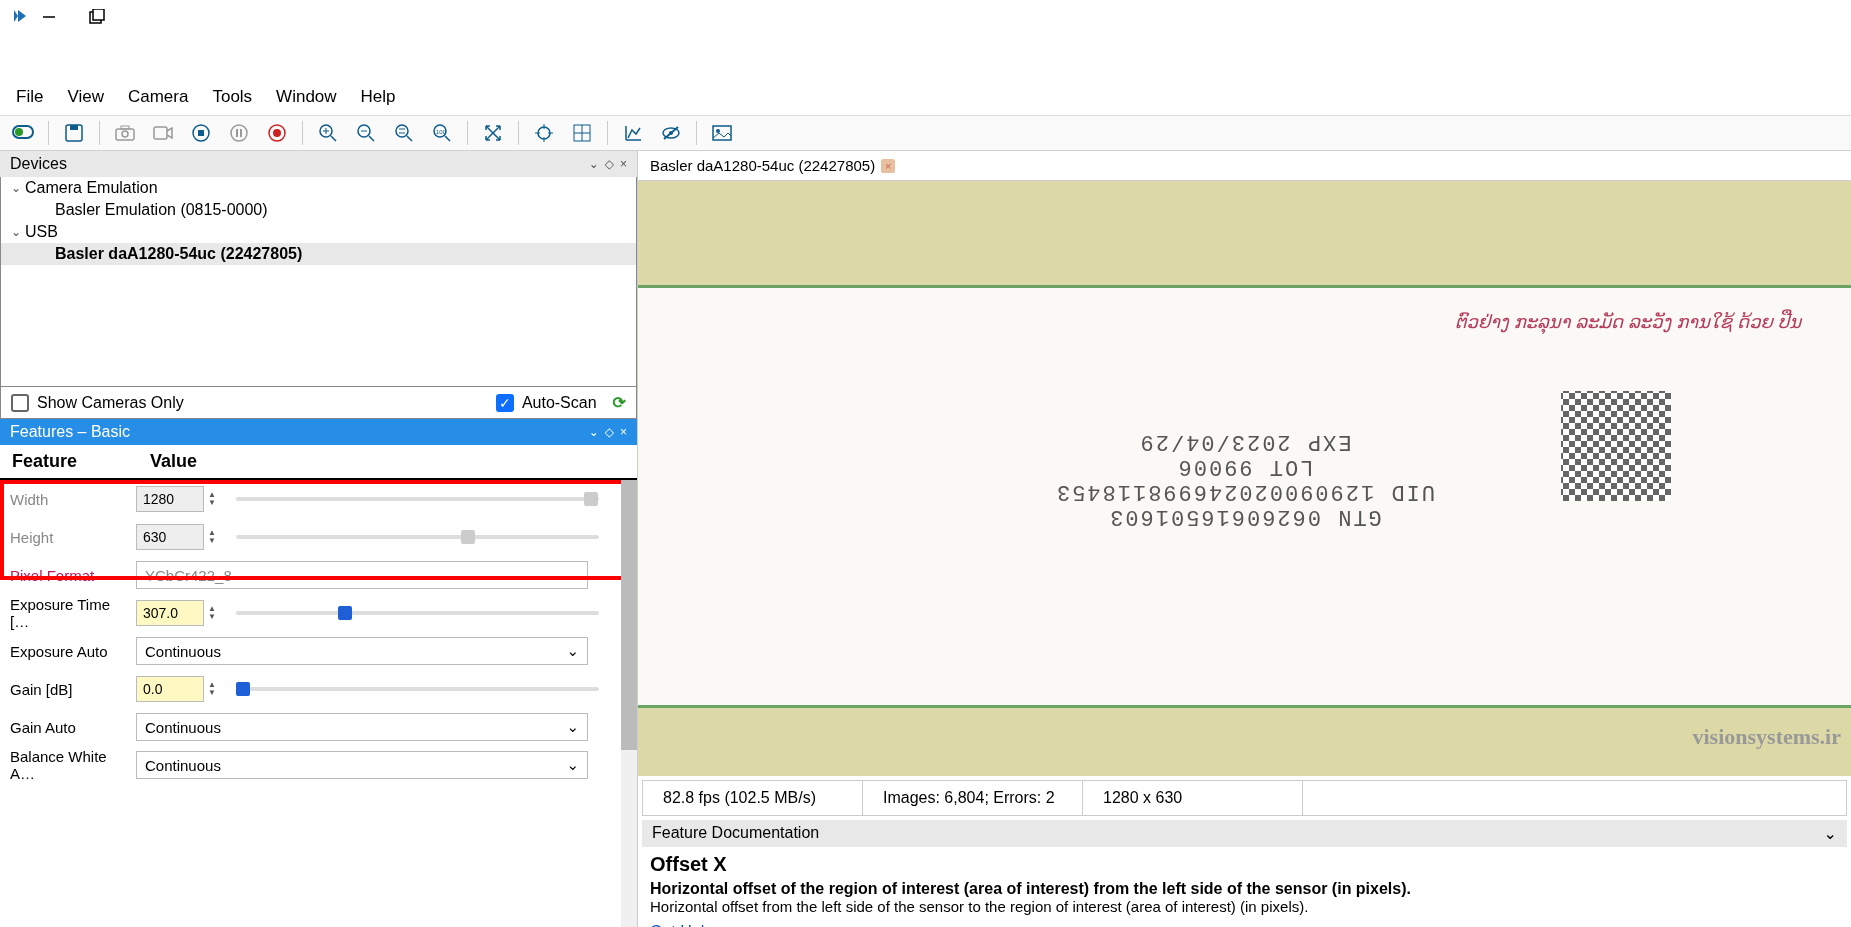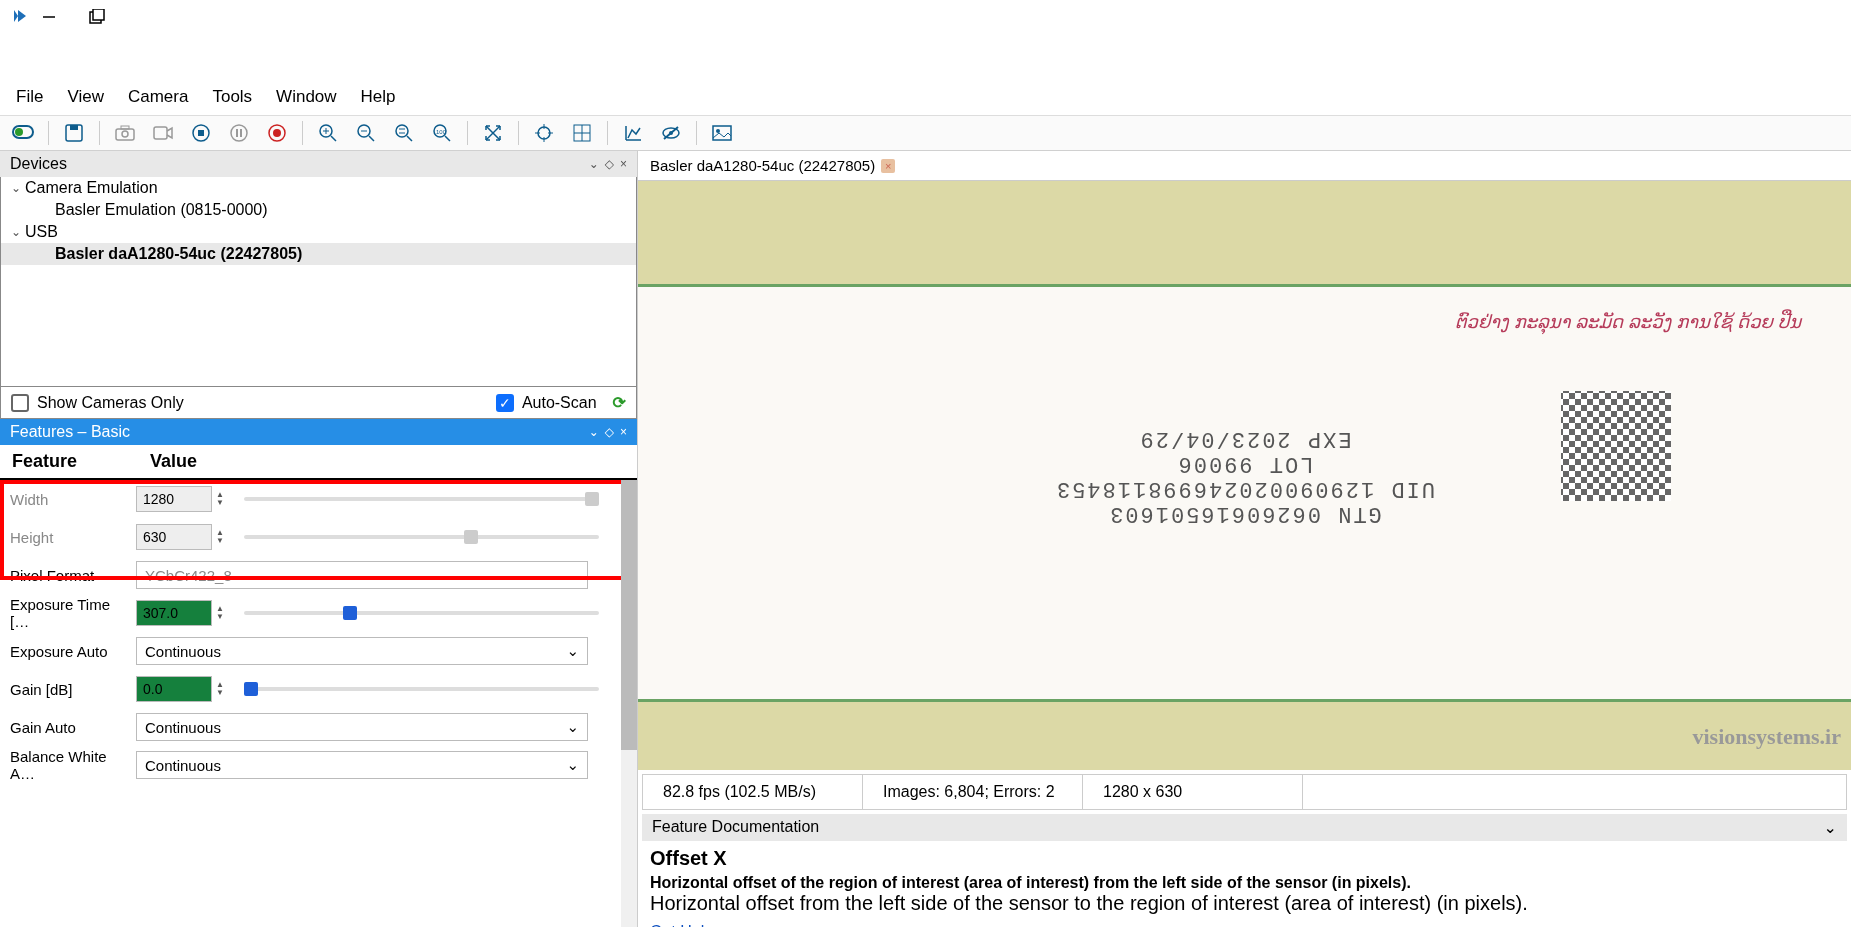--- a/index.html
+++ b/index.html
@@ -35,22 +35,22 @@
 .chk.on { background: #0d6efd; border-color: #0d6efd; color: #fff; font-size: 14px; }
 .spacer { flex: 1; }
 .refresh-icon { color: #2b9a2b; font-weight: bold; }
 
 .features-head { display: flex; padding: 6px 12px; font-size: 18px; font-weight: 600; border-bottom: 2px solid #000; }
 .feat-col1 { width: 138px; }
 .features-body { position: relative; flex: 1; overflow: hidden; }
 .features-table { width: calc(100% - 20px); }
 .f-row { display: flex; align-items: center; height: 38px; padding: 0 10px; gap: 6px; }
 .f-label { width: 120px; font-size: 15px; }
-.f-input { width: 76px; height: 26px; border: 1px solid #bbb; background: #eee; padding: 0 6px; font-size: 14px; }
-.f-input.enabled { background: #15803d; }
+.f-input { width: 68px; height: 26px; border: 1px solid #bbb; background: #eee; padding: 0 6px; font-size: 14px; }
+.f-input.enabled { background: #fef9c3; }
 .f-spin { width: 14px; display: flex; flex-direction: column; font-size: 8px; line-height: 8px; color: #555; margin-left: -2px; }
 .f-slider { flex: 1; height: 14px; position: relative; margin: 0 8px; }
 .f-track { position: absolute; top: 5px; left: 0; right: 0; height: 4px; background: #ddd; border-radius: 2px; }
 .f-thumb { position: absolute; top: 0; width: 14px; height: 14px; background: #ccc; border-radius: 2px; }
 .f-thumb.blue { background: #1e5fd8; }
 .f-select { flex: 1; height: 28px; border: 1px solid #bbb; padding: 0 8px; display: flex; align-items: center; justify-content: space-between; max-width: 452px; font-size: 15px; }
 .f-select.disabled { color: #888; }
 .highlight-box { position: absolute; top: 0; left: 0; right: 0; height: 100px; border: 4px solid #f00; pointer-events: none; }
 .vscroll { position: absolute; right: 0; top: 0; bottom: 0; width: 16px; background: #f0f0f0; }
 .vscroll-thumb { position: absolute; top: 0; width: 100%; height: 270px; background: #bbb; }
@@ -63,21 +63,21 @@
 .qr-box { position: absolute; top: 210px; right: 180px; width: 110px; height: 110px; background: repeating-conic-gradient(#666 0% 25%, #fff 0% 50%) 0 0/12px 12px; transform: rotate(180deg); }
 .green-line { position: absolute; left: 0; right: 0; height: 3px; background: #6aa364; }
 
 .status-row { display: flex; border: 1px solid #ccc; margin: 4px 4px 0 4px; }
 .status-cell { padding: 8px 20px; border-right: 1px solid #ccc; font-size: 16px; white-space: nowrap; }
 
 .doc-hdr { background: #e8e8e8; padding: 4px 10px; font-size: 16px; margin: 4px 4px 0 4px; display: flex; justify-content: space-between; }
 .doc-body { padding: 6px 12px; font-size: 16px; }
 .doc-title { font-size: 20px; font-weight: bold; }
 .doc-sub { font-weight: bold; margin-top: 4px; }
-.doc-desc { font-size: 20px; }
+.doc-desc { font-size: 15px; }
 .doc-link { color: #0d4fbf; text-decoration: underline; margin-top: 8px; display: inline-block; }
 .doc-node { margin: 10px 0 0 20px; font-size: 15px; font-style: italic; }
 
 .watermark { position: absolute; right: 10px; bottom: 177px; color: #999; font-family: cursive; font-size: 22px; font-weight: bold; }
 </style>
 </head>
 <body>
 
 <div class="title-bar">
   <span class="title-bar-icon">
@@ -299,21 +299,21 @@
         <div class="f-row">
           <span class="f-label" style="color:#888">Height</span>
           <input class="f-input" value="630" style="">
           <span class="f-spin">▲<br>▼</span>
           <span class="f-slider">
               <span class="f-track"></span>
               <span class="f-thumb" style="left:62%"></span>
             </span>
         </div>
         <div class="f-row">
-          <span class="f-label" style="color:#000000">Pixel Format</span>
+          <span class="f-label" style="color:#be185d">Pixel Format</span>
           <span class="f-select disabled">
               <span>YCbCr422_8</span>
               <span>⌄</span>
             </span>
         </div>
         <div class="f-row">
           <span class="f-label">Exposure Time […</span>
           <input class="f-input enabled" value="307.0" style="">
           <span class="f-spin">▲<br>▼</span>
           <span class="f-slider">

